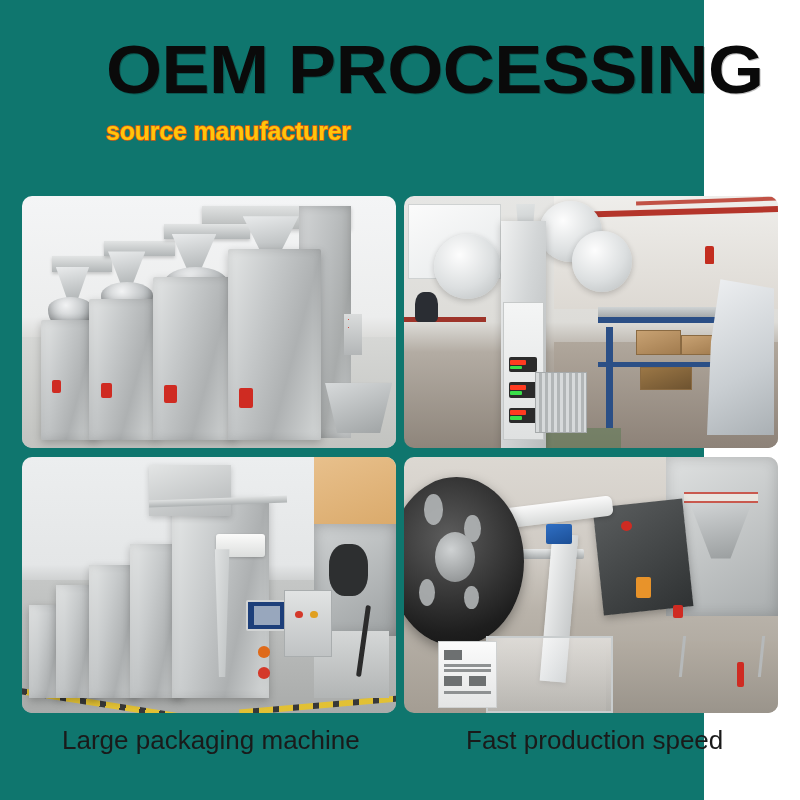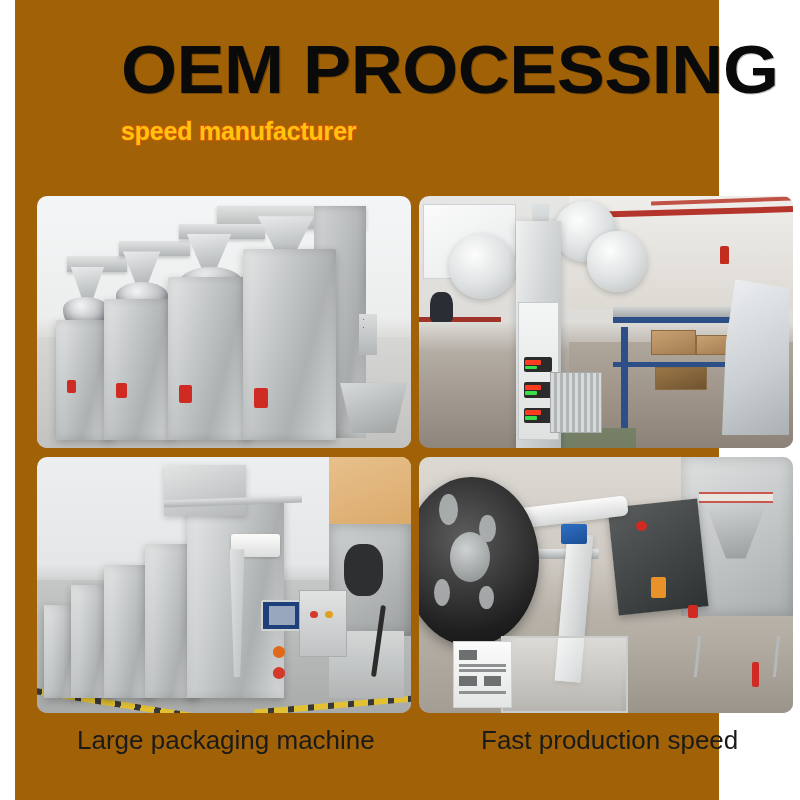--- a/index.html
+++ b/index.html
@@ -10,22 +10,21 @@
     height: 800px;
     background: #ffffff;
     font-family: "Liberation Sans", sans-serif;
     overflow: hidden;
   }
 
   .poster {
     position: relative;
     width: 704px;
     height: 800px;
-    background: #a16207;
-    margin-left: 15px;
+    background: #0f766e;
   }
 
   
   .header {
     position: absolute;
     left: 0; top: 0;
     width: 800px;
     height: 196px;
   }
 
@@ -327,21 +326,21 @@
 </style>
 </head>
 <body>
 
 <div class="poster">
 
   <div class="header">
     <div class="title">OEM PROCESSING</div>
 
     <div class="subtitle">
-      <span class="line">speed manufacturer</span>
+      <span class="line">source manufacturer</span>
     </div>
   </div>
 
   <div class="grid">
 
     <div class="photo p1">
       <div class="floor"></div>
       <div class="gantry-top"></div>
       <div class="gantry"></div>
 

